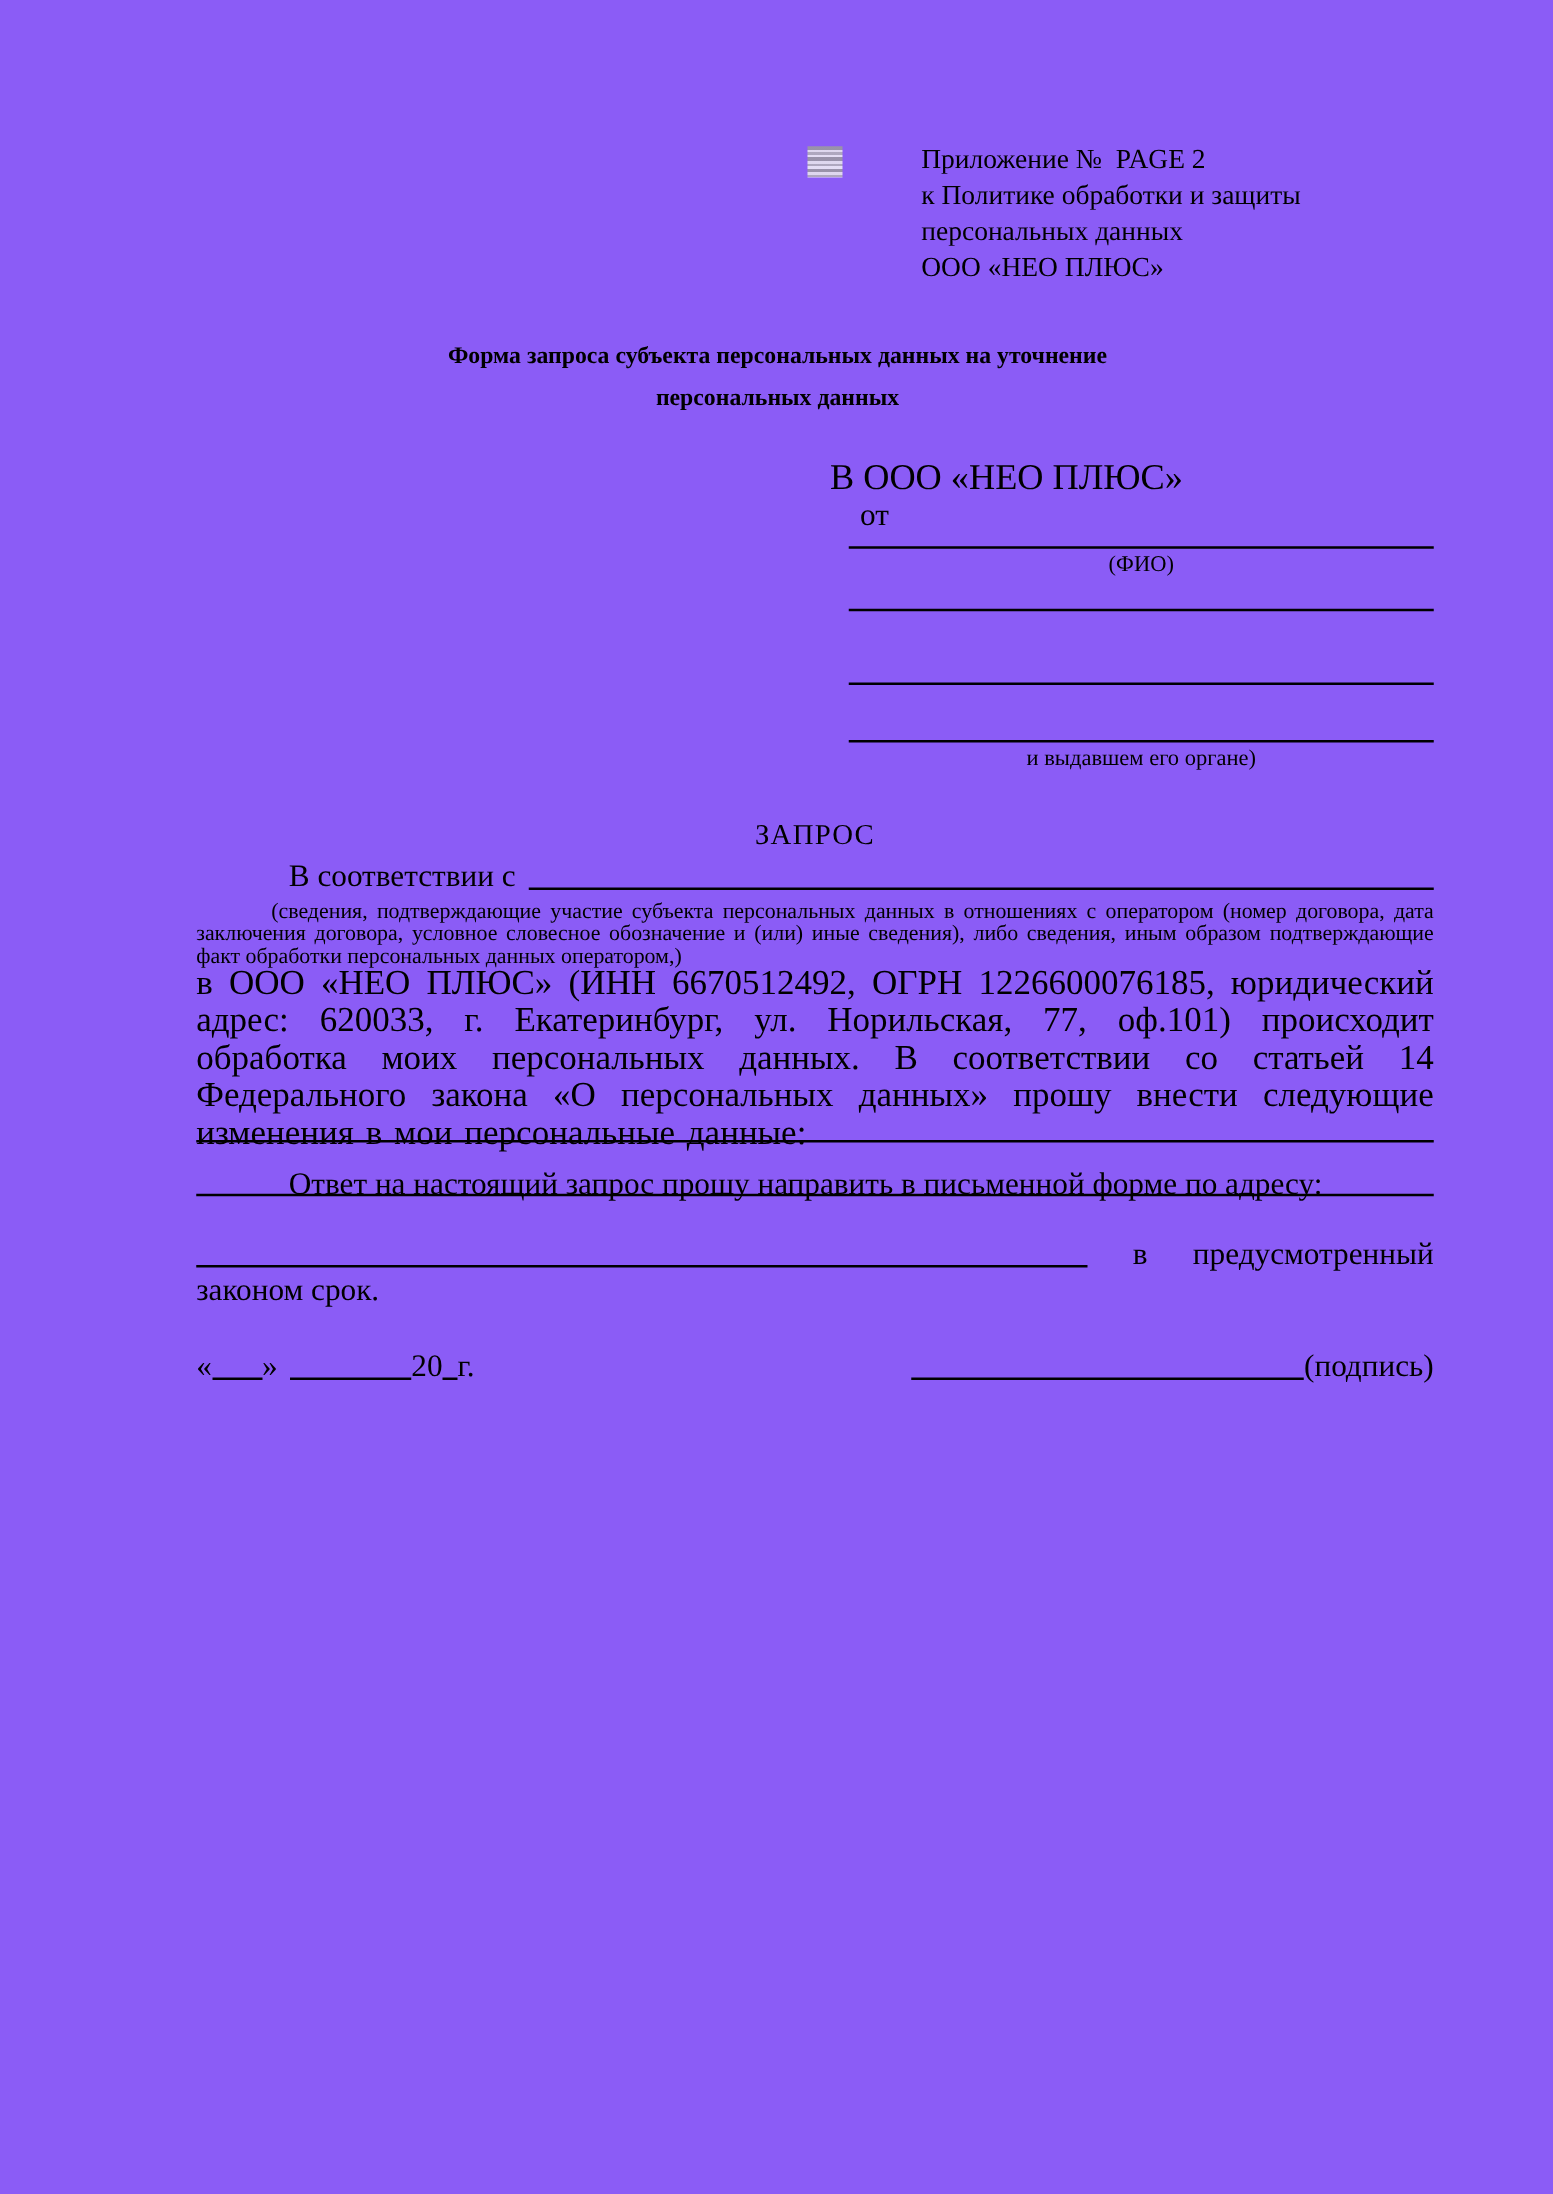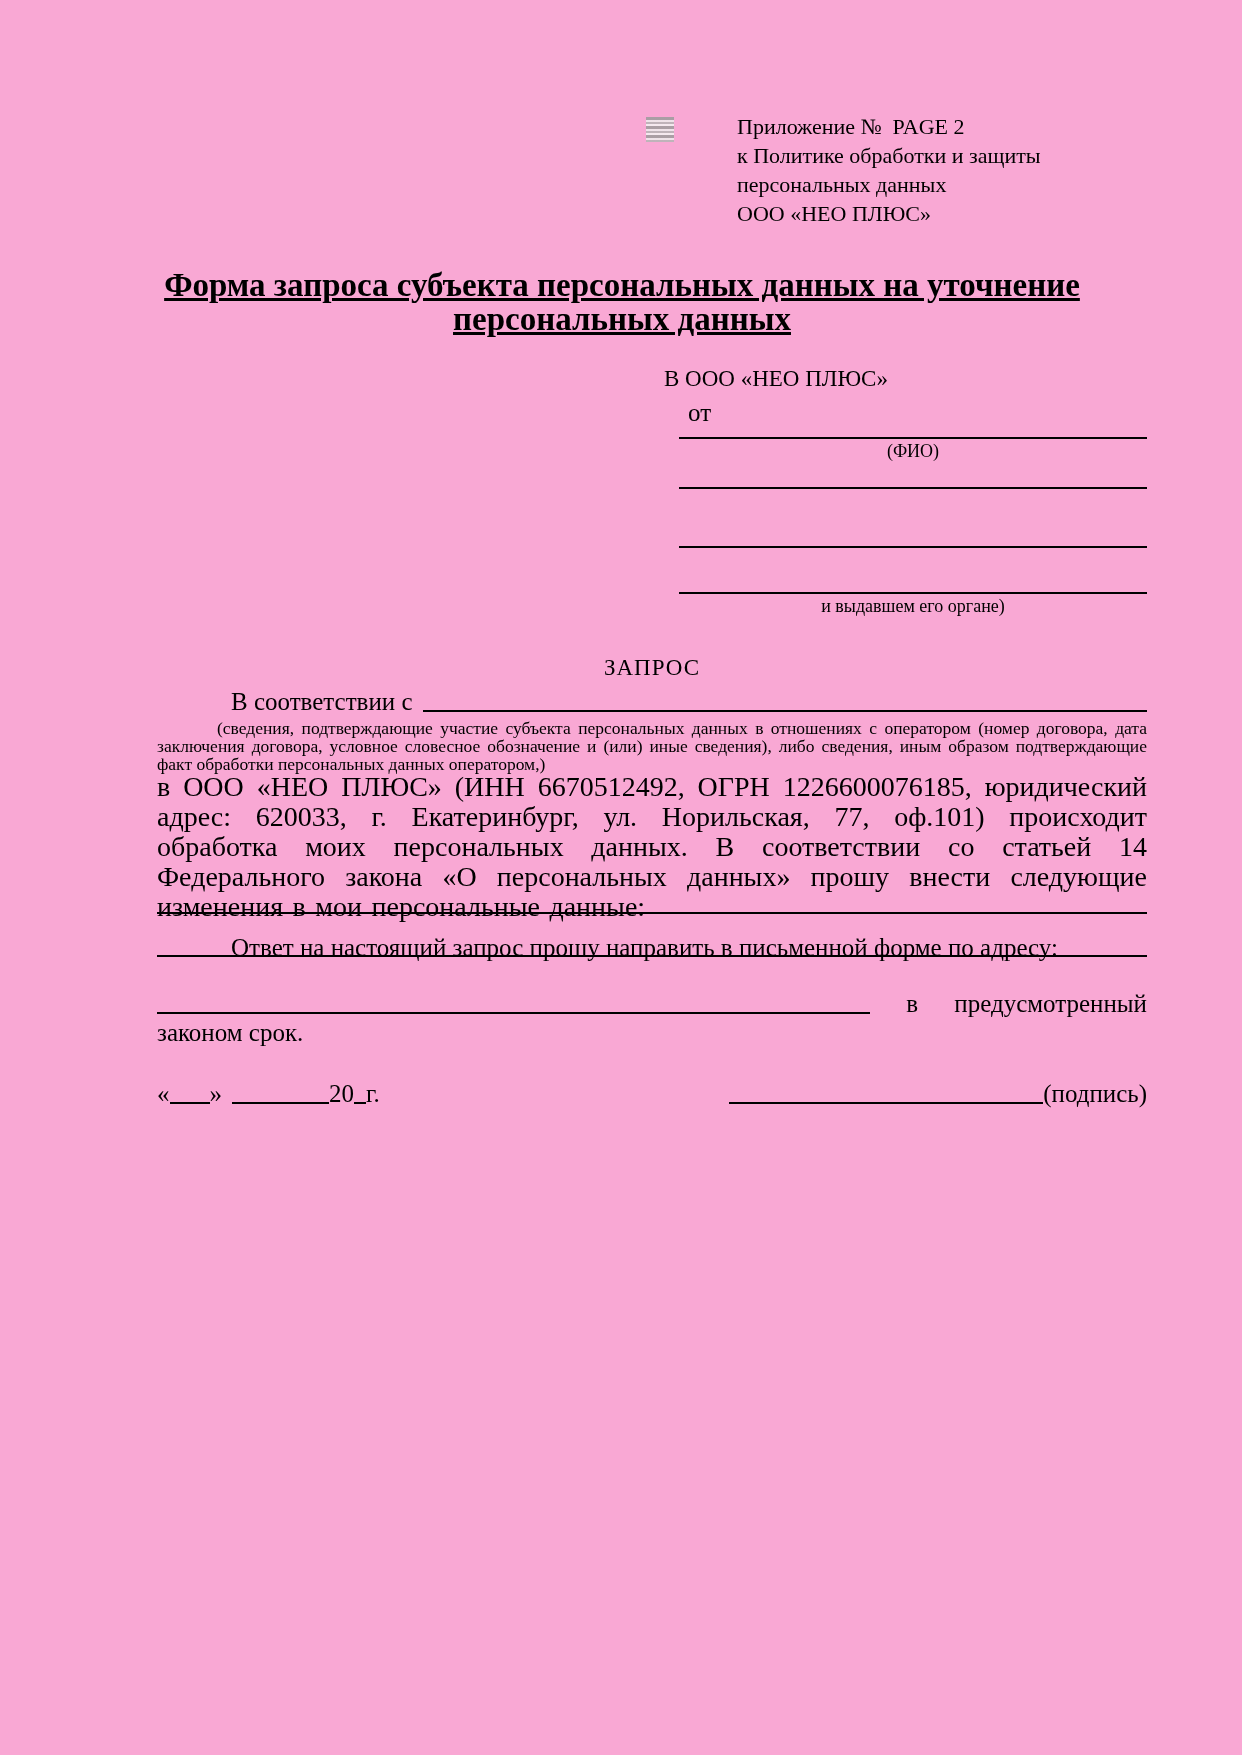--- a/index.html
+++ b/index.html
@@ -1,35 +1,35 @@
 <!DOCTYPE html>
 <html lang="ru"><head>
 <meta charset="utf-8">
 <style>
   html,body{margin:0;padding:0;background:#ffffff;}
   .page{
     position:relative;
     width:1242px;height:1755px;
-    background:#f9a8d4;color:#000000;
+    background:#8b5cf6;color:#000000;
     font-family:"Liberation Serif","DejaVu Serif",serif;
     overflow:hidden;
   }
   
   .doc-icon{
     position:absolute;left:646px;top:117px;width:28px;height:25px;
     background:repeating-linear-gradient(180deg,
       #9c9c9c 0 3px,#ededed 3px 5px,#b5b5b5 5px 7px,#f4f4f4 7px 9px);
     opacity:.85;
   }
   .hdr{position:absolute;left:737px;top:112px;font-size:22px;line-height:29px;white-space:nowrap;}
   .title{
     position:absolute;left:157px;top:268px;width:930px;
-    text-align:center;font-weight:bold;font-size:33px;line-height:34px;text-decoration:underline;
+    text-align:center;font-weight:bold;font-size:19px;line-height:34px;
   }
-  .addr-to{position:absolute;left:664px;top:366px;font-size:23px;white-space:nowrap;text-align:center;}
+  .addr-to{position:absolute;left:664px;top:366px;font-size:29px;white-space:nowrap;text-align:center;}
   .addr-from{position:absolute;left:688px;top:399px;font-size:25px;}
   .field{position:absolute;left:679px;width:468px;}
   .field .rule{border-top:2px solid #000;height:0;}
   .field .cap{text-align:center;font-size:18px;line-height:20px;margin-top:2px;white-space:nowrap;}
   .zapros{position:absolute;left:157px;top:655px;width:990px;text-align:center;font-size:23px;letter-spacing:1px;}
   .intro{position:absolute;left:157px;top:686px;width:990px;display:flex;align-items:flex-start;font-size:25px;line-height:31px;}
   .intro .prefix{padding-left:74px;margin-right:10px;white-space:nowrap;}
   .fill{flex:1 1 auto;height:24px;border-bottom:2px solid #000;}
   .fineprint{
     position:absolute;left:157px;top:719px;width:990px;

